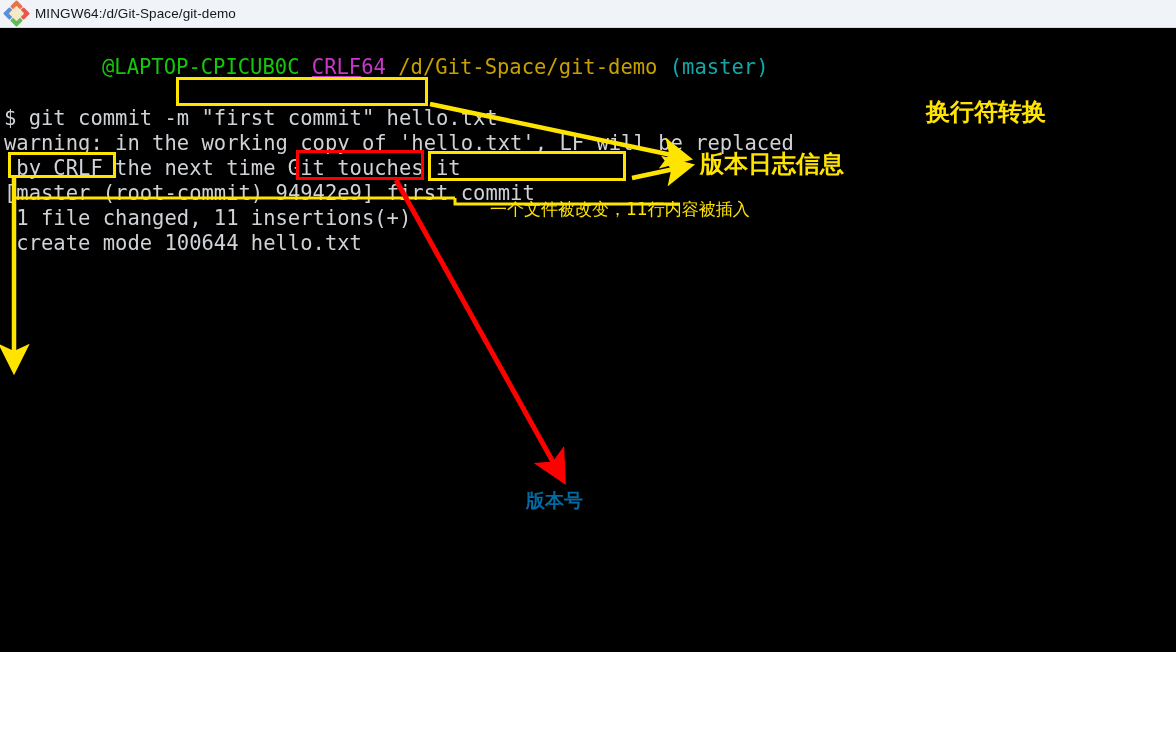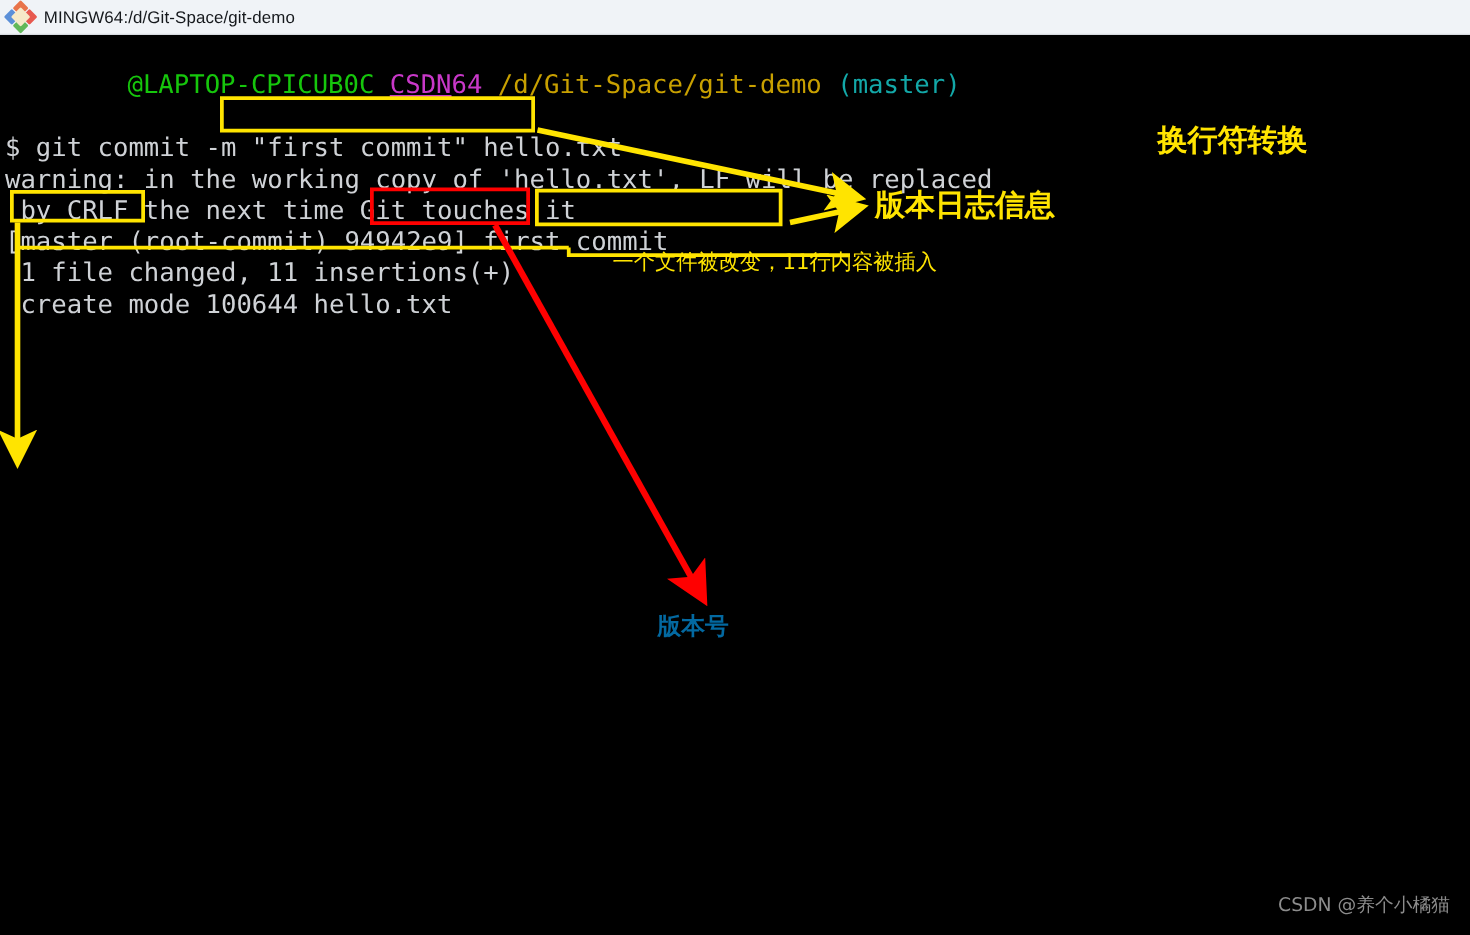--- a/index.html
+++ b/index.html
@@ -6,21 +6,21 @@
     margin: 0;
     padding: 0;
     background: #ffffff;
   }
   body {
     font-family: "Liberation Sans", sans-serif;
   }
   .screen {
     position: relative;
     width: 1176px;
-    height: 748px;
+    height: 652px;
     overflow: hidden;
     background: #000000;
   }
 
   
   .titlebar {
     position: absolute;
     left: 0; top: 0;
     width: 1176px;
     height: 28px;
@@ -140,21 +140,21 @@
         <i></i>
         <i></i>
         <i></i>
         <u></u>
     </span>
     <span class="title-text">MINGW64:/d/Git-Space/git-demo</span>
   </div>
 
   <div class="term">
 
-    <div class="tline" style="left:102px; top:27px;"><span class="c-green">@LAPTOP-CPICUB0C</span><span class="c-white"> </span><span class="c-magenta u-line">CSDN</span><span class="c-magenta">64</span><span class="c-white"> </span><span class="c-yellow">/d/Git-Space/git-demo</span><span class="c-white"> </span><span class="c-cyan">(master)</span></div>
+    <div class="tline" style="left:102px; top:27px;"><span class="c-green">@LAPTOP-CPICUB0C</span><span class="c-white"> </span><span class="c-magenta u-line">CRLF</span><span class="c-magenta">64</span><span class="c-white"> </span><span class="c-yellow">/d/Git-Space/git-demo</span><span class="c-white"> </span><span class="c-cyan">(master)</span></div>
 
     <div class="tline" style="left:4px; top:78px;"><span>$ git commit </span><span>-m "first commit"</span><span> hello.txt</span></div>
 
     <div class="tline" style="left:4px; top:103px;">warning: in the working copy of 'hello.txt', LF will be replaced</div>
     <div class="tline" style="left:4px; top:128px;"> by CRLF the next time Git touches it</div>
 
     <div class="tline" style="left:4px; top:153px;"><span>[</span><span>master</span><span> (root-commit) </span><span>94942e9</span><span>] </span><span>first commit</span></div>
 
     <div class="tline" style="left:4px; top:178px;"> 1 file changed, 11 insertions(+)</div>
     <div class="tline" style="left:4px; top:203px;"> create mode 100644 hello.txt</div>

